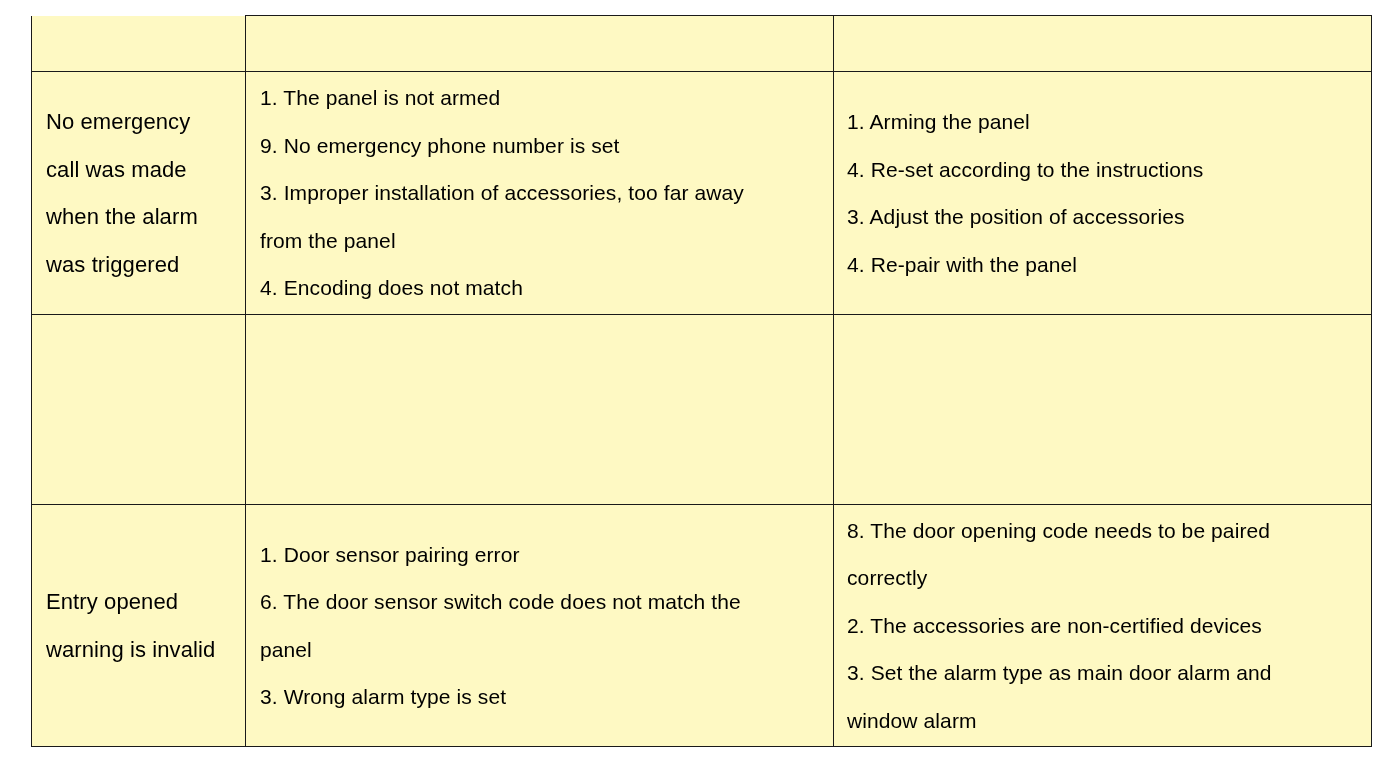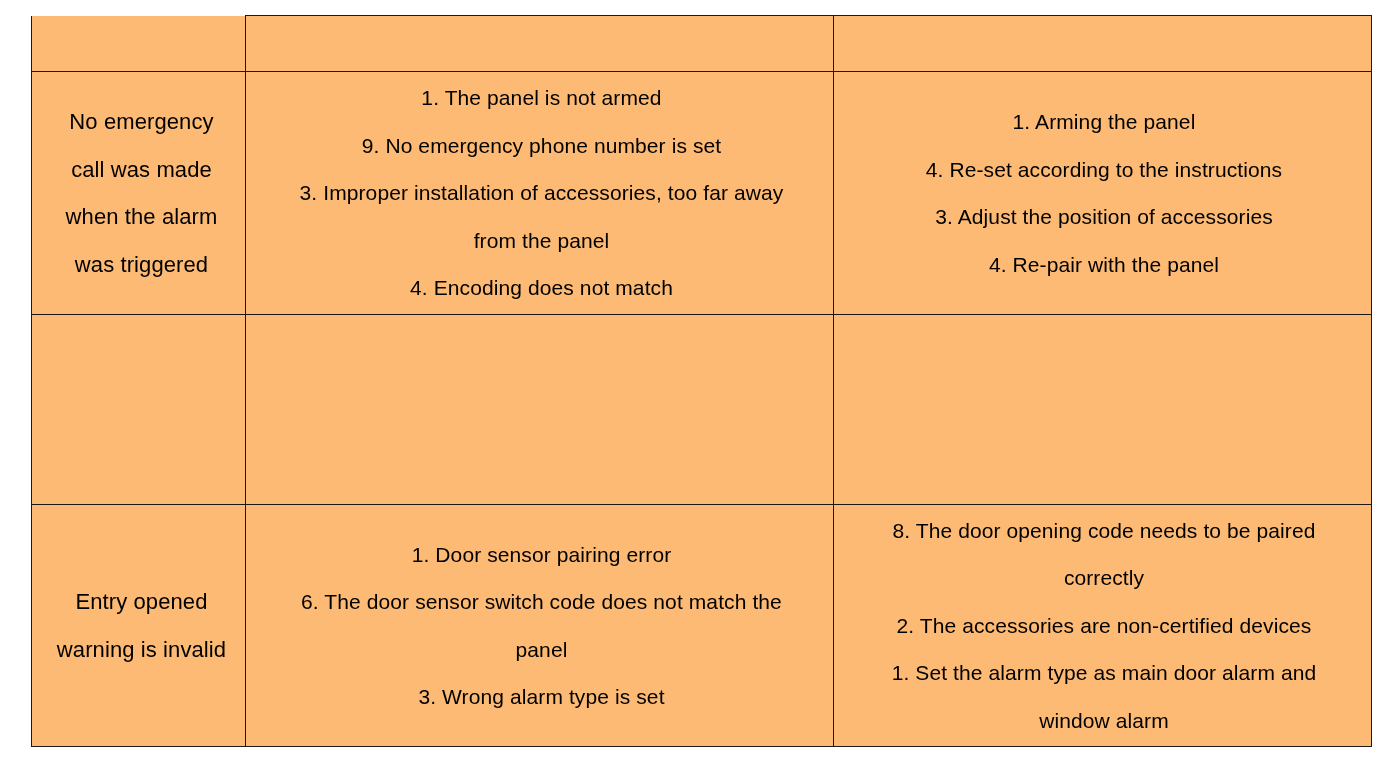--- a/index.html
+++ b/index.html
@@ -31,22 +31,21 @@
     top: 15px;
     width: 1340px;
     border-collapse: collapse;
     table-layout: fixed;
   }
 
   .doc-table td {
     border: 1.6px solid #1a1a1a;
     padding: 0;
     vertical-align: middle;
-    background: #fdba74;
-    text-align: center;
+    background: #fef9c3;
   }
 
   
   col.c1 { width: 214px; }
   col.c2 { width: 588px; }
   col.c3 { width: 538px; }
 
   
   tr.row-spacer-top td { height: 55px; }
   tr.row-spacer-top td.no-top-border { border-top: none; }
@@ -169,21 +168,21 @@
             <div class="line">6. The door sensor switch code does not match the</div>
             <div class="line">panel</div>
             <div class="line">3. Wrong alarm type is set</div>
           </div>
         </td>
         <td>
           <div class="cell-inner col-c">
             <div class="line">8. The door opening code needs to be paired</div>
             <div class="line">correctly</div>
             <div class="line">2. The accessories are non-certified devices</div>
-            <div class="line">1. Set the alarm type as main door alarm and</div>
+            <div class="line">3. Set the alarm type as main door alarm and</div>
             <div class="line">window alarm</div>
           </div>
         </td>
       </tr>
 
     </tbody>
   </table>
 
 </div>
 

